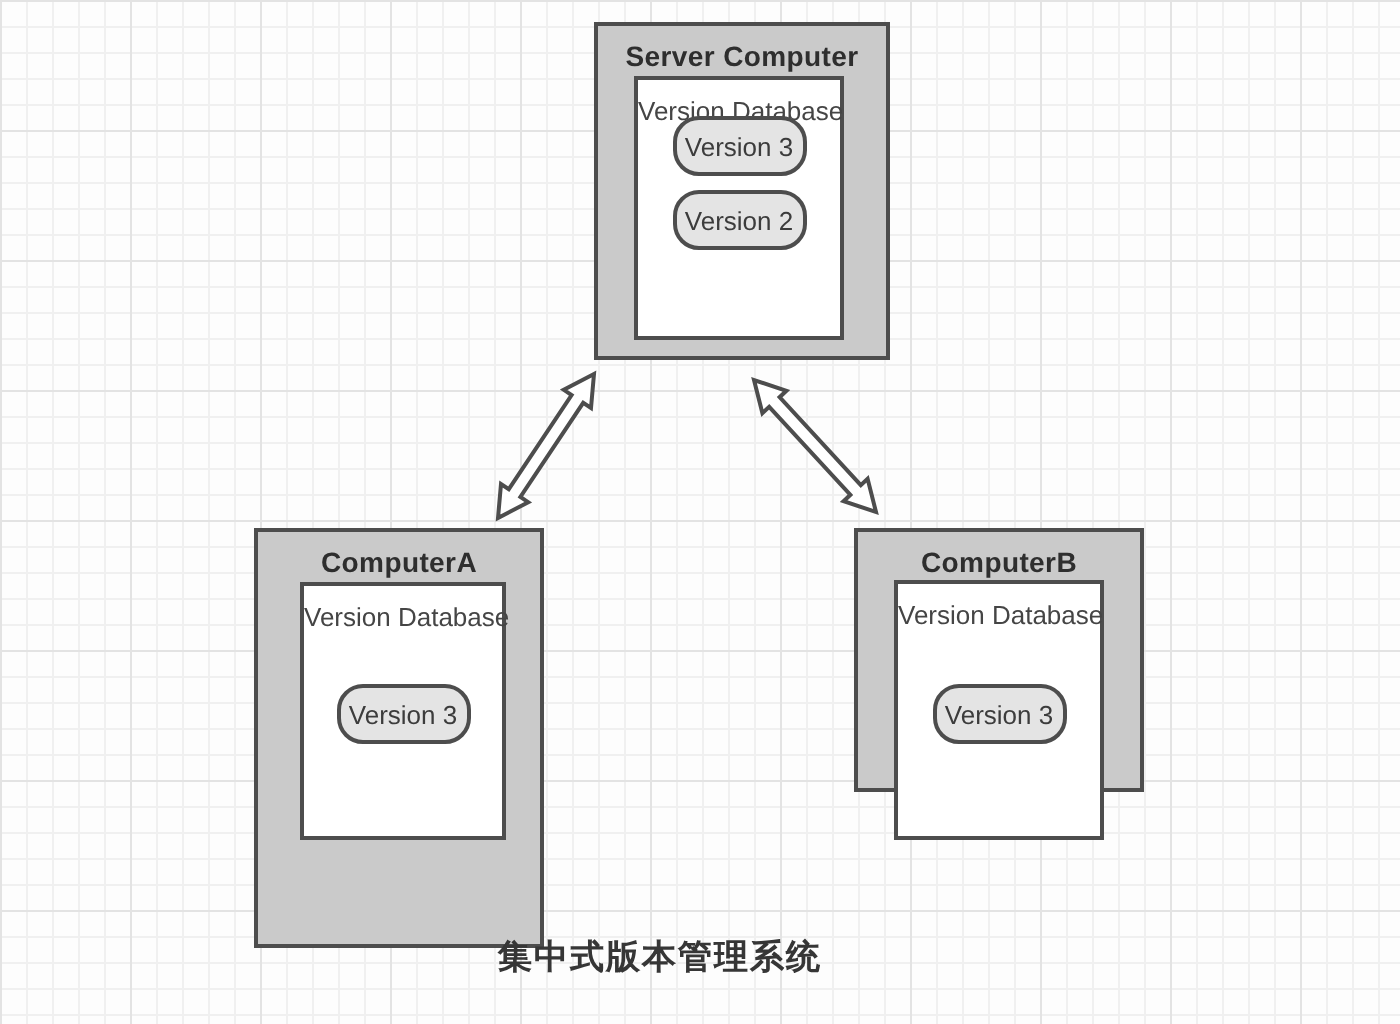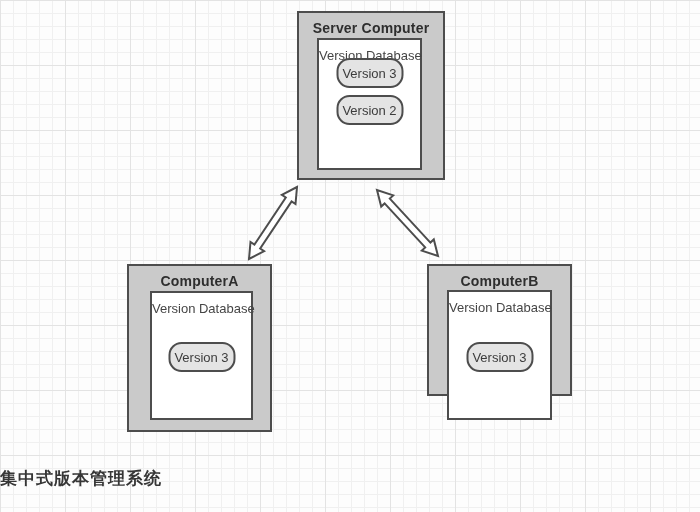--- a/index.html
+++ b/index.html
@@ -45,30 +45,30 @@
     white-space:nowrap;
     text-align:center;
   }
   
   .server{left:260px;top:11px;width:148px;height:169px;margin-left:37px;}
   .server .db{left:18px;top:25px;width:105px;height:132px;}
   .server .pill.v0{top:18px;}
   .server .pill.v1{top:55px;}
   .server .pill.v2{top:93px;}
   
-  .computer-a{left:127px;top:264px;width:145px;height:168px;}
+  .computer-a{left:127px;top:264px;width:145px;height:210px;}
   .computer-a .db{left:21px;top:25px;width:103px;height:129px;}
   .computer-a .pill.v0{top:49px;}
   
   .computer-b{left:427px;top:264px;width:145px;height:132px;}
   .computer-b .db{left:18px;top:24px;width:105px;height:130px;}
   .computer-b .pill.v0{top:50px;}
   .caption{
     position:absolute;left:0;top:467px;width:660px;
-    text-align:left;font-weight:bold;font-size:17px;color:#363636;
+    text-align:center;font-weight:bold;font-size:17px;color:#363636;
     letter-spacing:1px;
   }
 </style>
 </head>
 <body>
 
 <div class="stage">
 
   <svg class="arrows" viewBox="0 0 700 512" xmlns="http://www.w3.org/2000/svg">
       <path d="M297.0,187.0L281.9,194.9L285.8,197.5L254.4,244.6L250.5,242.0L249.0,259.0L264.1,251.1L260.2,248.5L291.6,201.4L295.5,204.0Z" fill="#ffffff" stroke="#4d4d4d" stroke-width="2" stroke-linejoin="miter"></path>

